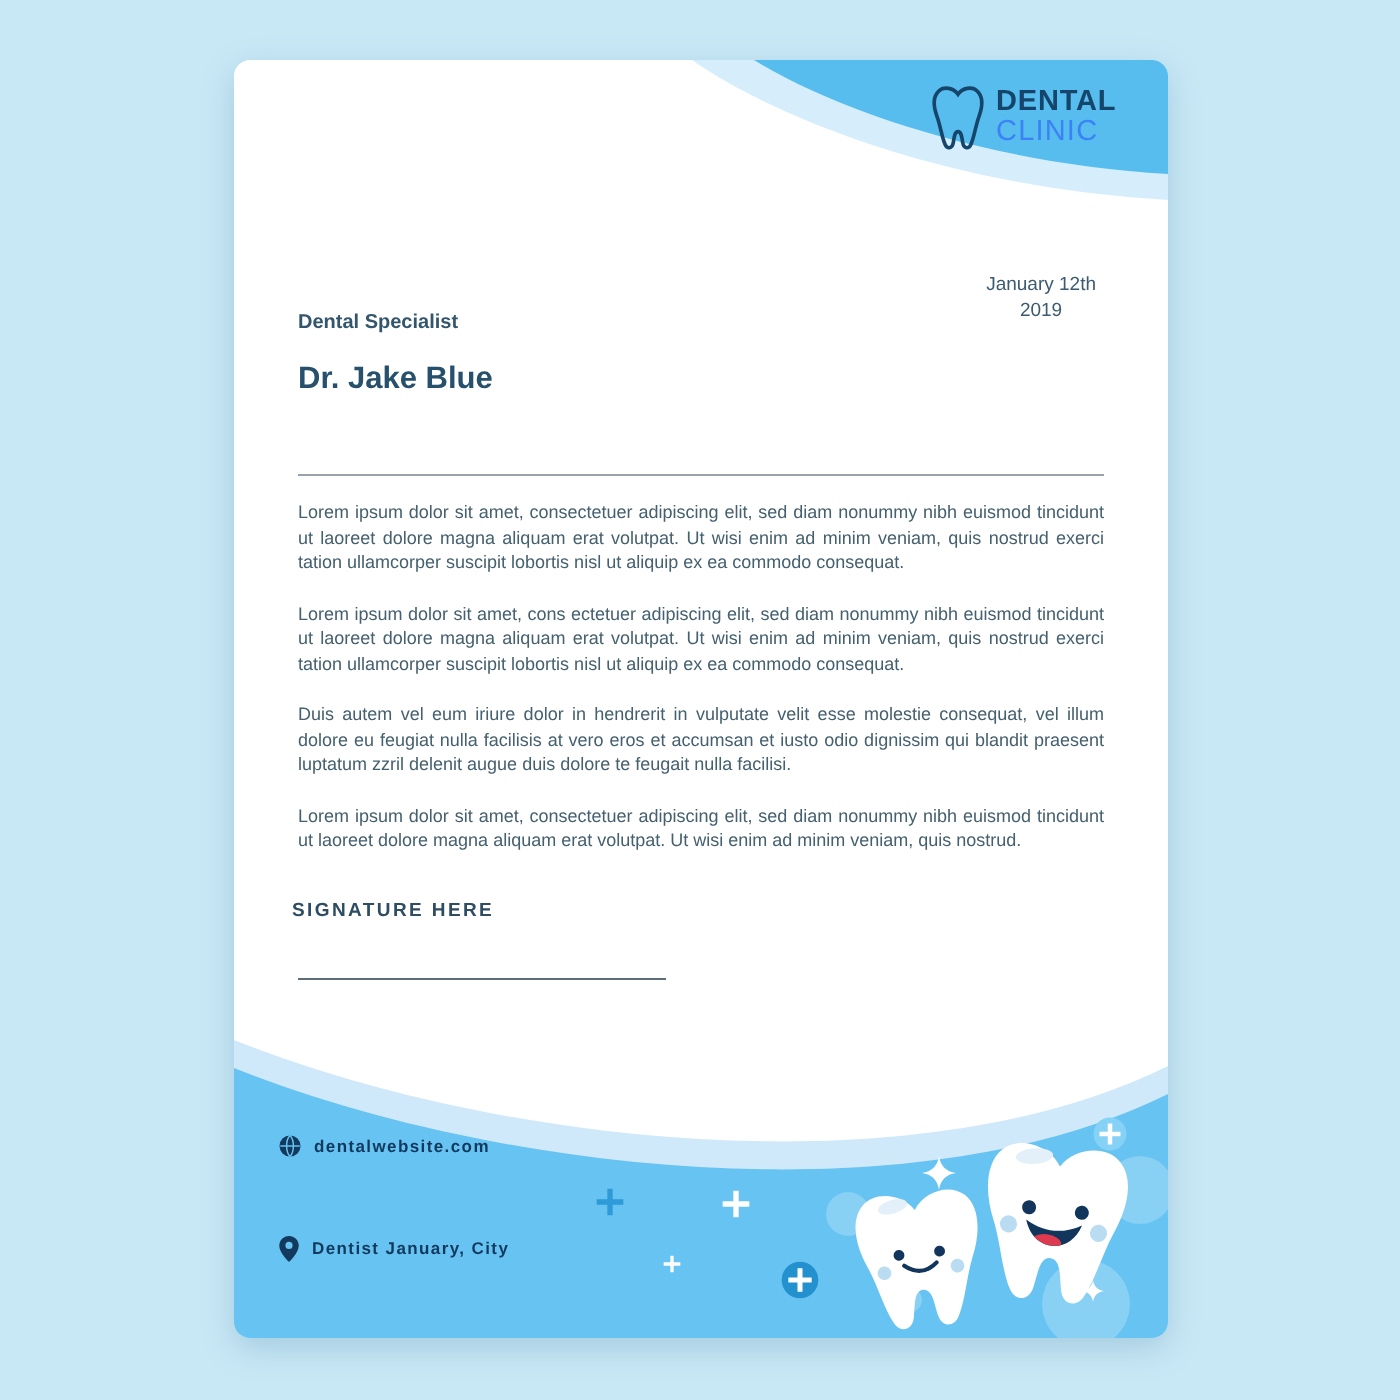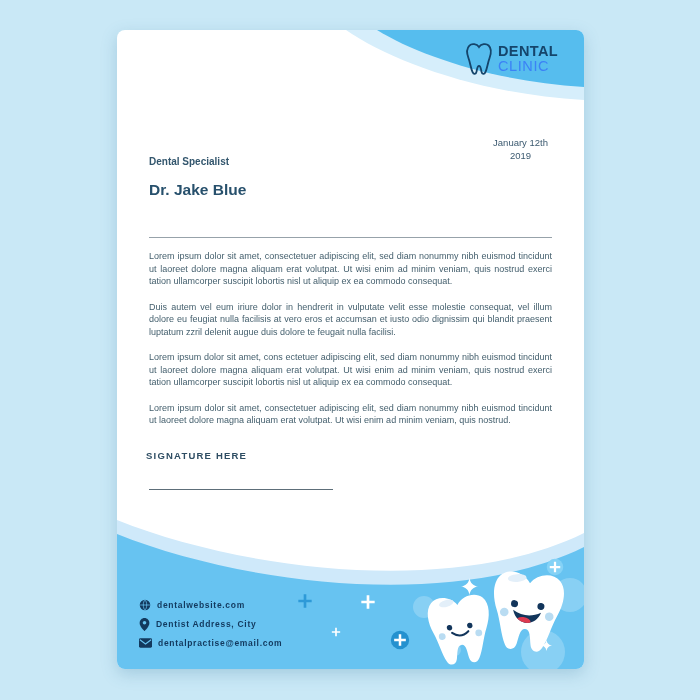--- a/index.html
+++ b/index.html
@@ -30,21 +30,21 @@
   .divider{position:absolute;left:32px;right:32px;top:207px;height:1px;background:#97a2aa;}
   
   .letter-body{position:absolute;left:32px;right:32px;top:220px;font-size:9px;line-height:12.5px;color:#45606e;text-align:justify;}
   .letter-body p{margin:0 0 13px 0;}
   .signature-label{position:absolute;left:29px;top:420px;font-size:9.5px;font-weight:600;letter-spacing:1.2px;color:#2e4d63;}
   .signature-line{position:absolute;left:32px;top:459px;width:184px;height:1px;background:#5d6e79;}
   
   .footer-art{position:absolute;bottom:0;left:0;width:467px;height:165px;}
   .footer-contact{position:absolute;left:22px;display:flex;align-items:center;gap:6px;height:14px;}
   .footer-contact span{font-size:8.5px;letter-spacing:.7px;color:#12395e;font-weight:600;}
-  .fc1{top:568px;} .fc2{top:587px;} .fc3{top:606px;}
+  .fc1{top:536px;} .fc2{top:587px;} .fc3{top:606px;}
   .deco{position:absolute;}
   .bubble{position:absolute;border-radius:50%;background:rgba(255,255,255,0.22);}
   .tooth-char{position:absolute;}
 </style>
 </head>
 <body>
 
 <div class="card">
 
   <svg class="header-art" viewBox="0 0 467 110" aria-hidden="true">
@@ -65,22 +65,22 @@
   <div class="name">Dr. Jake Blue</div>
   <div class="job-title">Dental Specialist</div>
   <div class="date">
     <div>January 12th</div>
     <div>2019</div>
   </div>
   <div class="divider"></div>
 
   <div class="letter-body">
     <p>Lorem ipsum dolor sit amet, consectetuer adipiscing elit, sed diam nonummy nibh euismod tincidunt ut laoreet dolore magna aliquam erat volutpat. Ut wisi enim ad minim veniam, quis nostrud exerci tation ullamcorper suscipit lobortis nisl ut aliquip ex ea commodo consequat.</p>
+    <p>Lorem ipsum dolor sit amet, cons ectetuer adipiscing elit, sed diam nonummy nibh euismod tincidunt ut laoreet dolore magna aliquam erat volutpat. Ut wisi enim ad minim veniam, quis nostrud exerci tation ullamcorper suscipit lobortis nisl ut aliquip ex ea commodo consequat.</p>
     <p>Duis autem vel eum iriure dolor in hendrerit in vulputate velit esse molestie consequat, vel illum dolore eu feugiat nulla facilisis at vero eros et accumsan et iusto odio dignissim qui blandit praesent luptatum zzril delenit augue duis dolore te feugait nulla facilisi.</p>
-    <p>Lorem ipsum dolor sit amet, cons ectetuer adipiscing elit, sed diam nonummy nibh euismod tincidunt ut laoreet dolore magna aliquam erat volutpat. Ut wisi enim ad minim veniam, quis nostrud exerci tation ullamcorper suscipit lobortis nisl ut aliquip ex ea commodo consequat.</p>
     <p>Lorem ipsum dolor sit amet, consectetuer adipiscing elit, sed diam nonummy nibh euismod tincidunt ut laoreet dolore magna aliquam erat volutpat. Ut wisi enim ad minim veniam, quis nostrud.</p>
   </div>
 
   <div class="signature-label">SIGNATURE HERE</div>
   <div class="signature-line"></div>
 
   <svg class="footer-art" viewBox="0 0 467 165" aria-hidden="true">
     <path d="M0,16 C130,68 340,92 467,29 L467,165 L0,165 Z" fill="#cfe9fa"></path>
     <path d="M0,30 C130,82 340,106 467,43 L467,165 L0,165 Z" fill="#67c3f1"></path>
   </svg>
@@ -147,23 +147,16 @@
         <circle cx="8" cy="8" r="7" fill="#12395e"></circle>
         <path d="M8,1 C5,4 5,12 8,15 M8,1 C11,4 11,12 8,15 M1.5,8 h13" stroke="#67c3f1" stroke-width="1" fill="none"></path>
       </svg>
     <span>dentalwebsite.com</span>
   </div>
   <div class="footer-contact fc2">
     <svg width="11" height="13" viewBox="0 0 12 16">
         <path d="M6,0 C2.7,0 0,2.7 0,6 C0,10.5 6,16 6,16 C6,16 12,10.5 12,6 C12,2.7 9.3,0 6,0 Z" fill="#12395e"></path>
         <circle cx="6" cy="5.8" r="2.2" fill="#67c3f1"></circle>
       </svg>
-    <span>Dentist Address, City</span>
-  </div>
-  <div class="footer-contact fc3">
-    <svg width="13" height="10" viewBox="0 0 14 10">
-        <rect x="0" y="0" width="14" height="10" rx="1.5" fill="#12395e"></rect>
-        <path d="M1,1.5 L7,6 L13,1.5" stroke="#67c3f1" stroke-width="1.2" fill="none"></path>
-      </svg>
-    <span>dentalpractise@email.com</span>
+    <span>Dentist January, City</span>
   </div>
 
 </div>
 
 </body></html>

